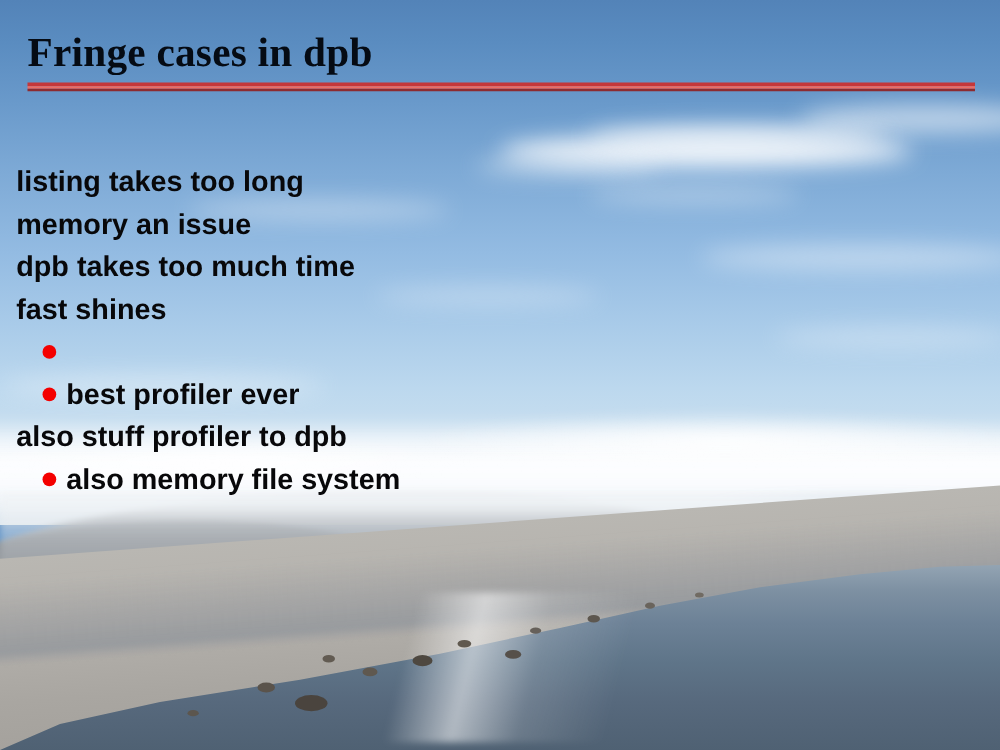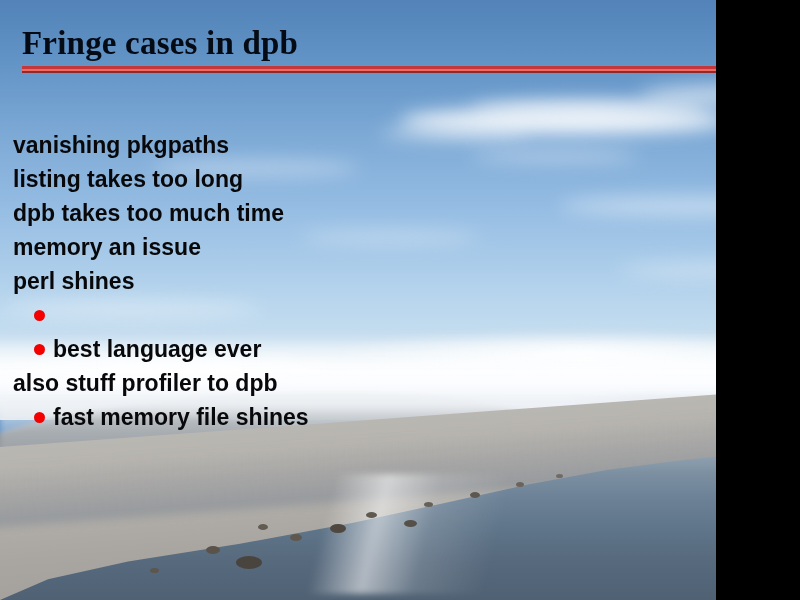--- a/index.html
+++ b/index.html
@@ -3,21 +3,21 @@
 <meta charset="utf-8">
 <title>Fringe cases in dpb</title>
 <style>
   html, body {
     margin: 0;
     padding: 0;
     background: #000;
   }
   #slide {
     position: relative;
-    width: 716px;
+    width: 800px;
     height: 600px;
     overflow: hidden;
     font-family: "Liberation Sans", sans-serif;
     background: #5b8fc4;
   }
 
   
   .bg { position: absolute; inset: 0; overflow: hidden; }
 
   .sky {
@@ -301,24 +301,23 @@
 
   <h1 class="title">Fringe cases in dpb</h1>
 
   <div class="rule">
     <div class="r-top"></div>
     <div class="r-mid"></div>
     <div class="r-bot"></div>
   </div>
 
   <ul class="body-list" id="body-list">
-      <li class="line lvl0"><span>vanishing pkgpaths</span></li>
       <li class="line lvl0"><span>listing takes too long</span></li>
+      <li class="line lvl0"><span>memory an issue</span></li>
       <li class="line lvl0"><span>dpb takes too much time</span></li>
-      <li class="line lvl0"><span>memory an issue</span></li>
-      <li class="line lvl0"><span>perl shines</span></li>
+      <li class="line lvl0"><span>fast shines</span></li>
       <li class="line lvl1"><span class="bullet" style="background: rgb(244, 0, 0);"></span></li>
-      <li class="line lvl1"><span class="bullet" style="background: rgb(244, 0, 0);"></span><span>best language ever</span></li>
+      <li class="line lvl1"><span class="bullet" style="background: rgb(244, 0, 0);"></span><span>best profiler ever</span></li>
       <li class="line lvl0"><span>also stuff profiler to dpb</span></li>
-      <li class="line lvl1"><span class="bullet" style="background: rgb(244, 0, 0);"></span><span>fast memory file shines</span></li>
+      <li class="line lvl1"><span class="bullet" style="background: rgb(244, 0, 0);"></span><span>also memory file system</span></li>
     </ul>
 
 </div>
 
 </body></html>

